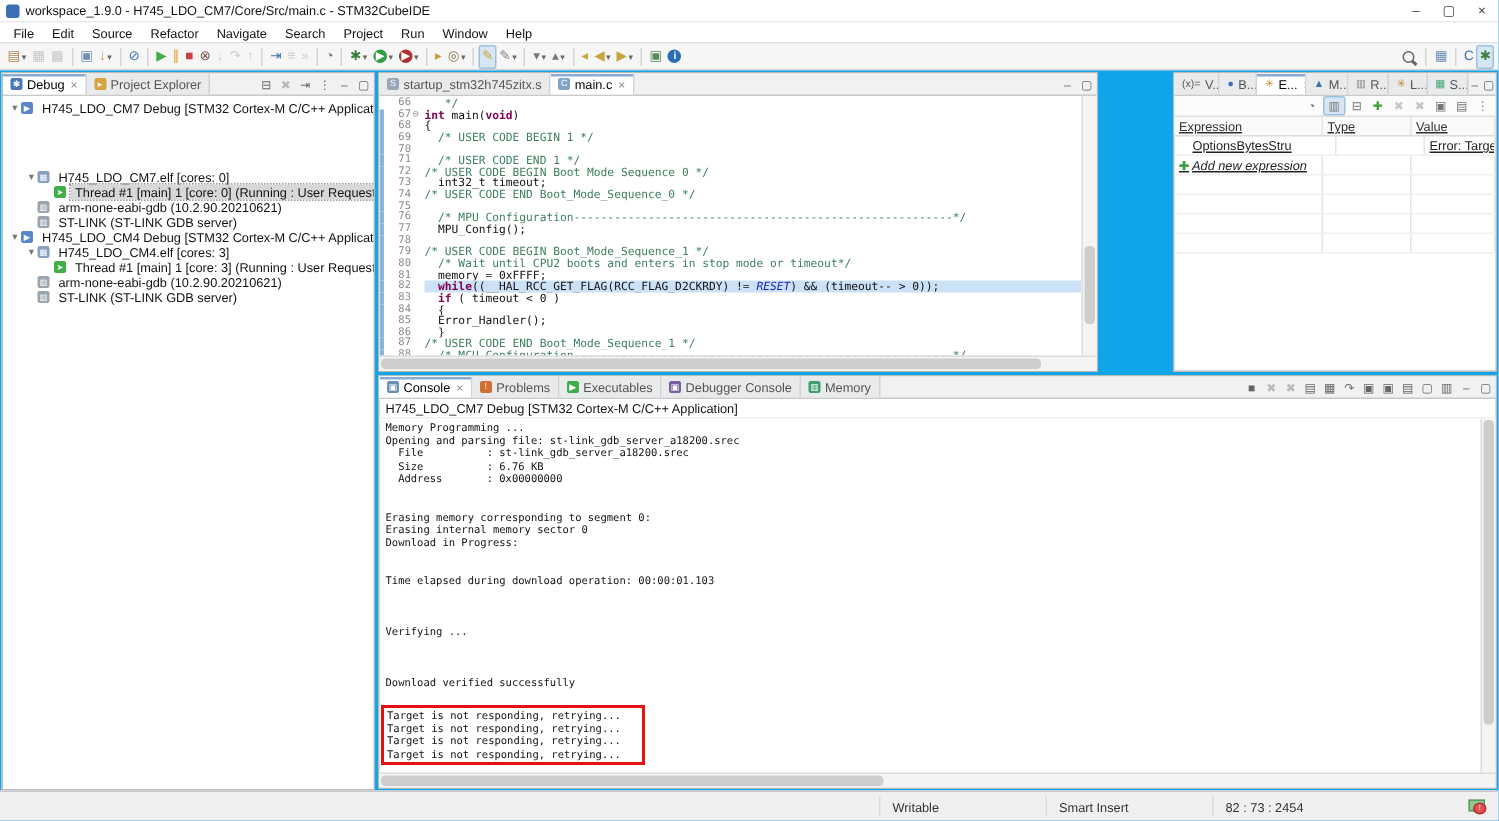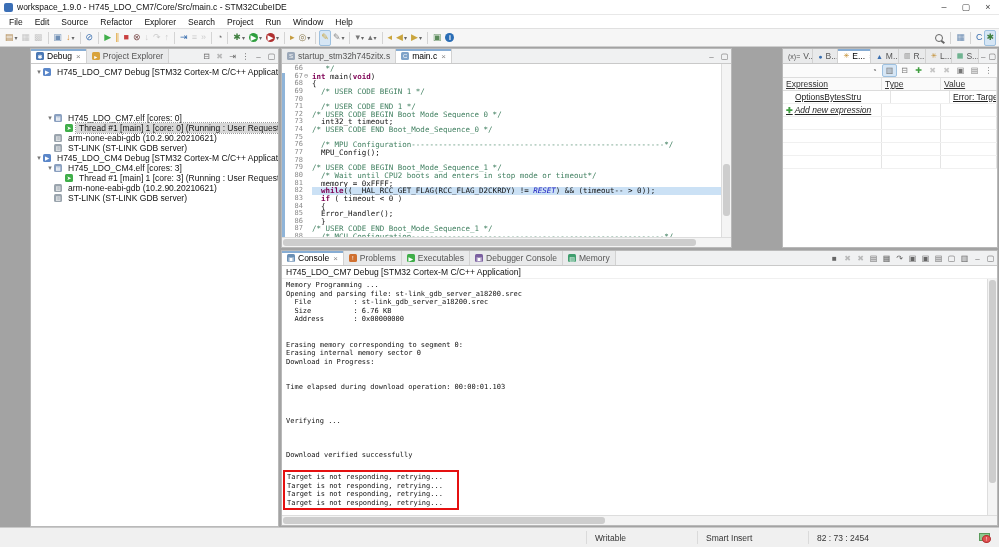--- a/index.html
+++ b/index.html
@@ -26,21 +26,21 @@
   .tb-btn{height:14px;display:flex;align-items:center;justify-content:center;padding:0 1px;border-radius:2px;border:1px solid transparent;}
   .tb-btn.active{background:#d6e6f5;border-color:#9ec1e0;}
   .tb-btn .g{font-size:9px;line-height:9px;}
   .tb-btn .g.circle{width:9px;height:9px;border-radius:50%;color:#fff;font-size:7px;display:flex;align-items:center;justify-content:center;font-weight:bold;}
   .tb-btn .caret{font-size:6px;color:#666;margin-left:1px;}
   .tb-btn.disabled .g{opacity:.45;filter:grayscale(1);}
   .mag{width:6px;height:6px;border:1.4px solid #666;border-radius:50%;position:relative;margin:0 2px;}
   .mag::after{content:"";position:absolute;width:4px;height:1.5px;background:#666;right:-3px;bottom:-2px;transform:rotate(40deg);}
 
   
-  #main{flex:1;display:flex;background:#a3a3a3;min-height:0;padding-left:29px;}
+  #main{flex:1;display:flex;background:#0ea5e9;min-height:0;}
   .panel{background:#fff;border:1px solid #b9b9b9;display:flex;flex-direction:column;min-width:0;min-height:0;}
   #debug-panel{width:247px;margin:1px 0 0 1px;}
   #right-col{flex:1;display:flex;flex-direction:column;min-width:0;}
   #top-row{height:201px;display:flex;min-width:0;gap:48px;}
   #editor-panel{flex:1;margin:1px 1px 0 2px;}
   #expr-panel{width:214px;margin:1px 1px 0 1px;}
   #console-panel{flex:1;margin:2px 1px 1px 2px;}
 
   
   .tabs{height:14px;background:#f0f1f2;border-bottom:1px solid #c9c9c9;display:flex;align-items:stretch;}
@@ -124,21 +124,21 @@
         <div class="winbtn">▢</div>
         <div class="winbtn">×</div>
       </div>
   </div>
 
   <div id="menubar">
       <div class="menu-item">File</div>
       <div class="menu-item">Edit</div>
       <div class="menu-item">Source</div>
       <div class="menu-item">Refactor</div>
-      <div class="menu-item">Explorer</div>
+      <div class="menu-item">Navigate</div>
       <div class="menu-item">Search</div>
       <div class="menu-item">Project</div>
       <div class="menu-item">Run</div>
       <div class="menu-item">Window</div>
       <div class="menu-item">Help</div>
     </div>
 
   <div id="toolbar">
     <div id="toolbar-left">
         <div class="tb-btn">

